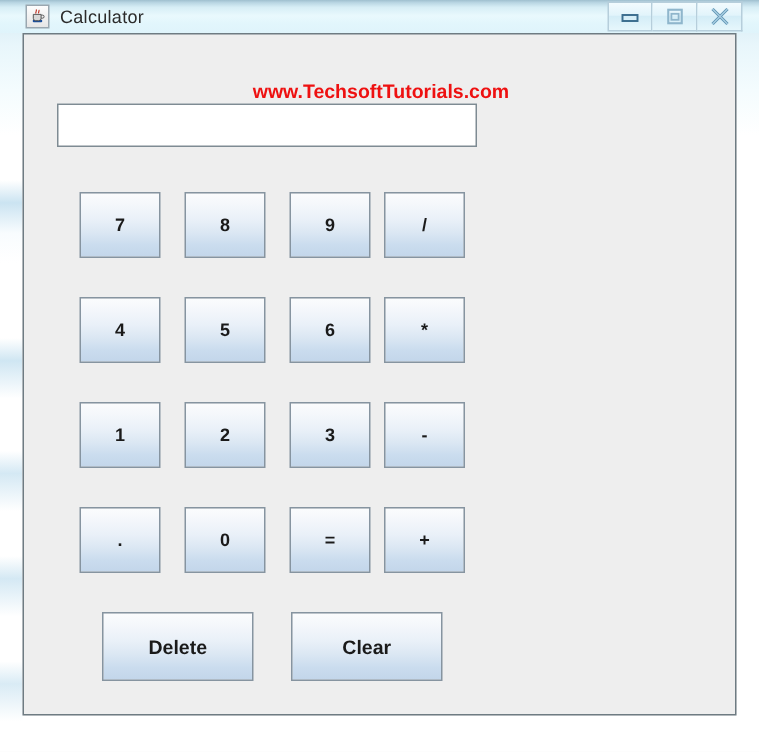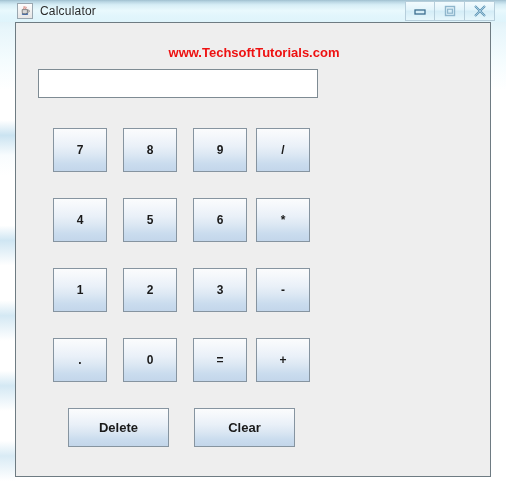--- a/index.html
+++ b/index.html
@@ -123,21 +123,21 @@
     height: 455px;
     box-sizing: border-box;
     border: 1px solid #6e7b82;
     background: #eeeeee;
   }
 
   
   #banner {
     position: absolute;
     left: 0;
-    top: 22px;
+    top: 30px;
     width: 476px;
     text-align: center;
     font-size: 13px;
     font-weight: bold;
     color: #ee1111;
     white-space: nowrap;
   }
 
   
   #display {
@@ -172,21 +172,21 @@
     align-items: center;
     justify-content: center;
     font-family: "Liberation Sans", sans-serif;
     font-size: 12px;
     font-weight: bold;
     color: #1a1a1a;
     cursor: default;
     user-select: none;
   }
   .btn.key   { width: 54px; height: 44px; }
-  .btn.wide  { width: 101px; height: 39px; font-size: 13px; font-weight: bold; }
+  .btn.wide  { width: 101px; height: 46px; font-size: 13px; font-weight: bold; }
 </style>
 </head>
 <body>
 
 <div id="window">
 
   <div id="frame-left-glass"></div>
 
   <div id="titlebar">
 

